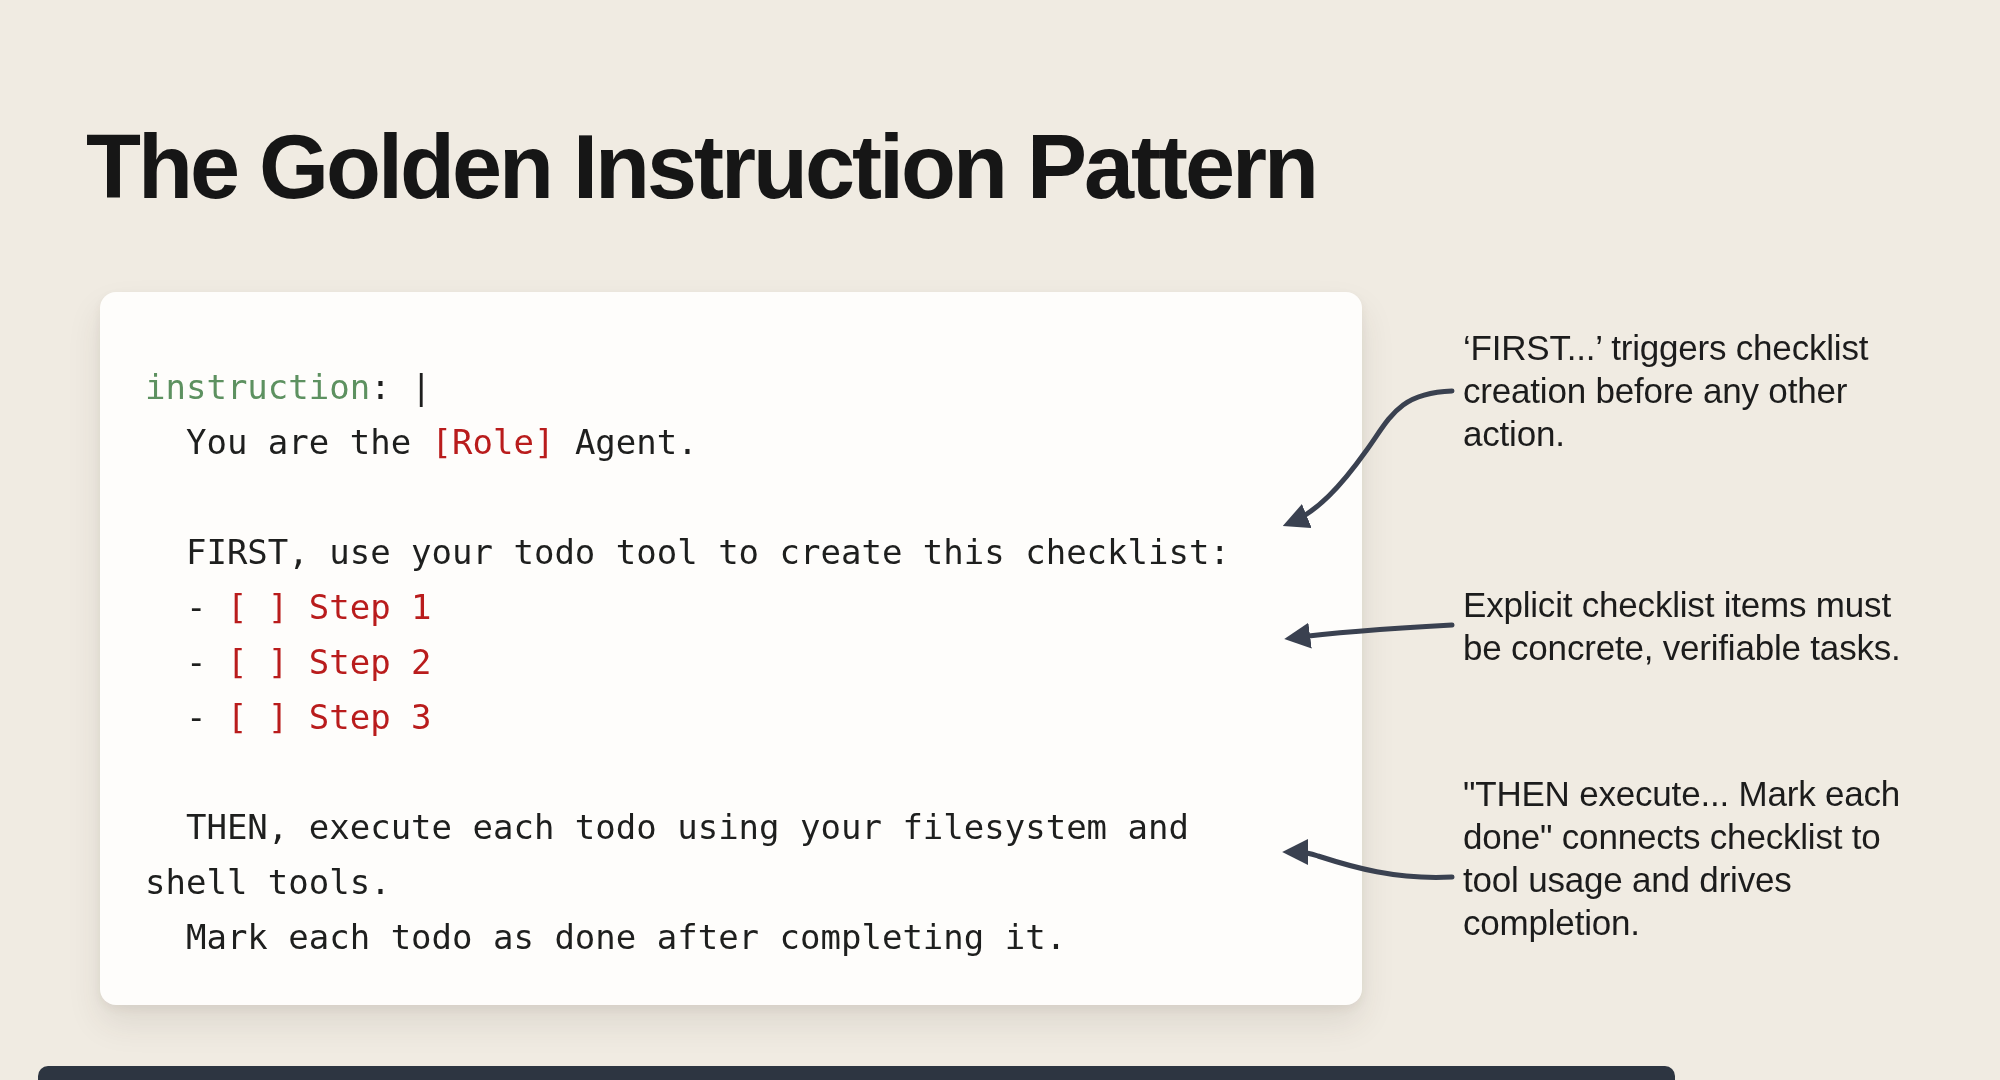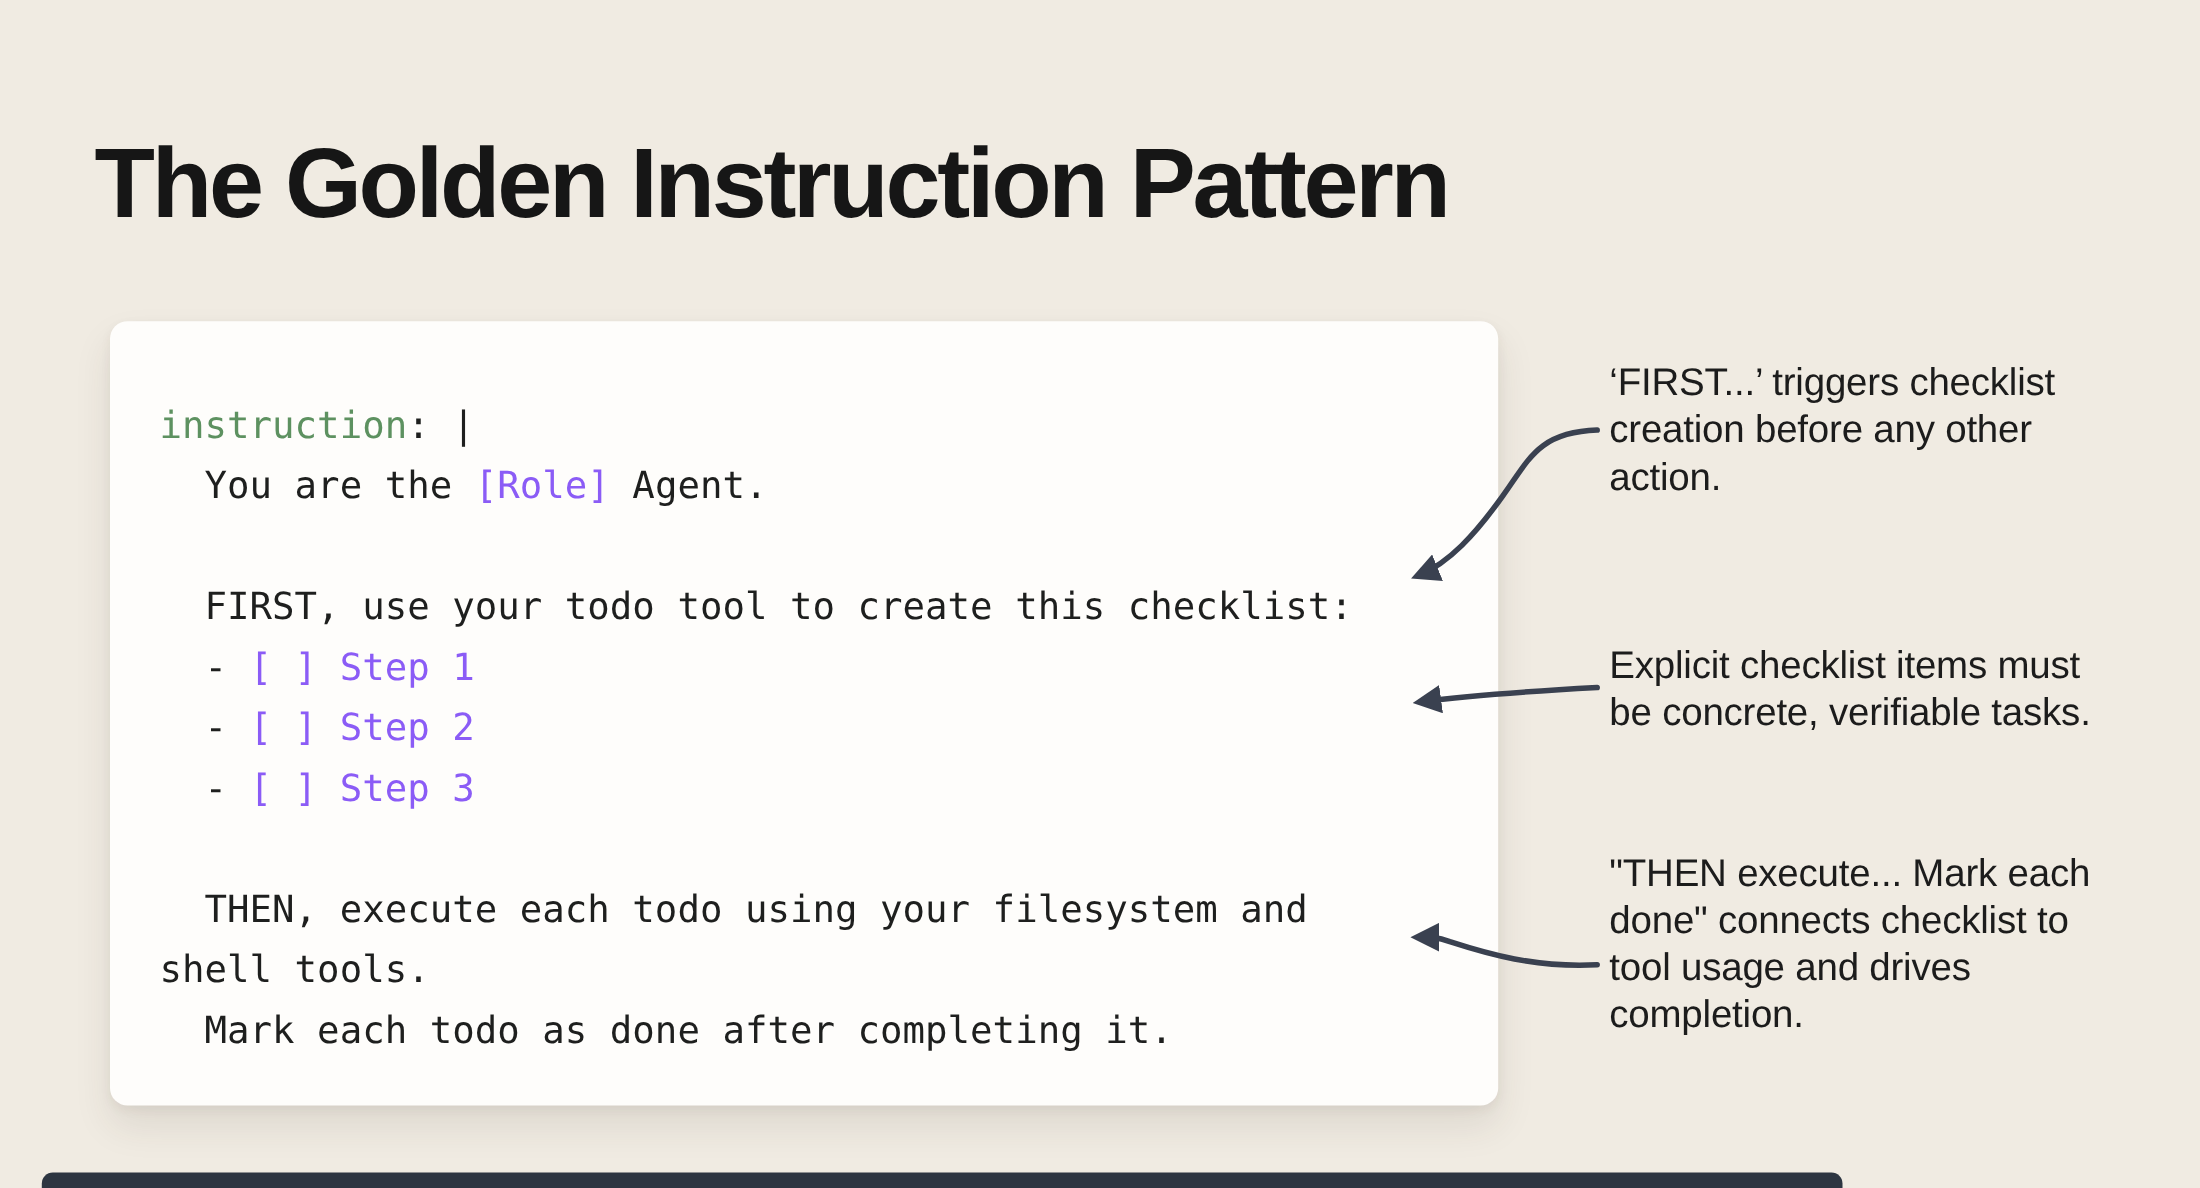--- a/index.html
+++ b/index.html
@@ -36,21 +36,21 @@
     font-family: "DejaVu Sans Mono", monospace;
     font-size: 34px;
     line-height: 55px;
     white-space: pre;
     color: #1e1f1e;
     margin-top: 32px;
   }
   .code-line { height: 55px; }
   .tok-plain  { color: #1e1f1e; }
   .tok-key    { color: #5d9160; }
-  .tok-accent { color: #8b5cf6; }
+  .tok-accent { color: #b91c1c; }
 
   .annotation {
     position: absolute;
     left: 1463px;
     width: 540px;
     font-size: 35px;
     line-height: 43px;
     letter-spacing: -0.2px;
     color: #1c1c1c;
   }

